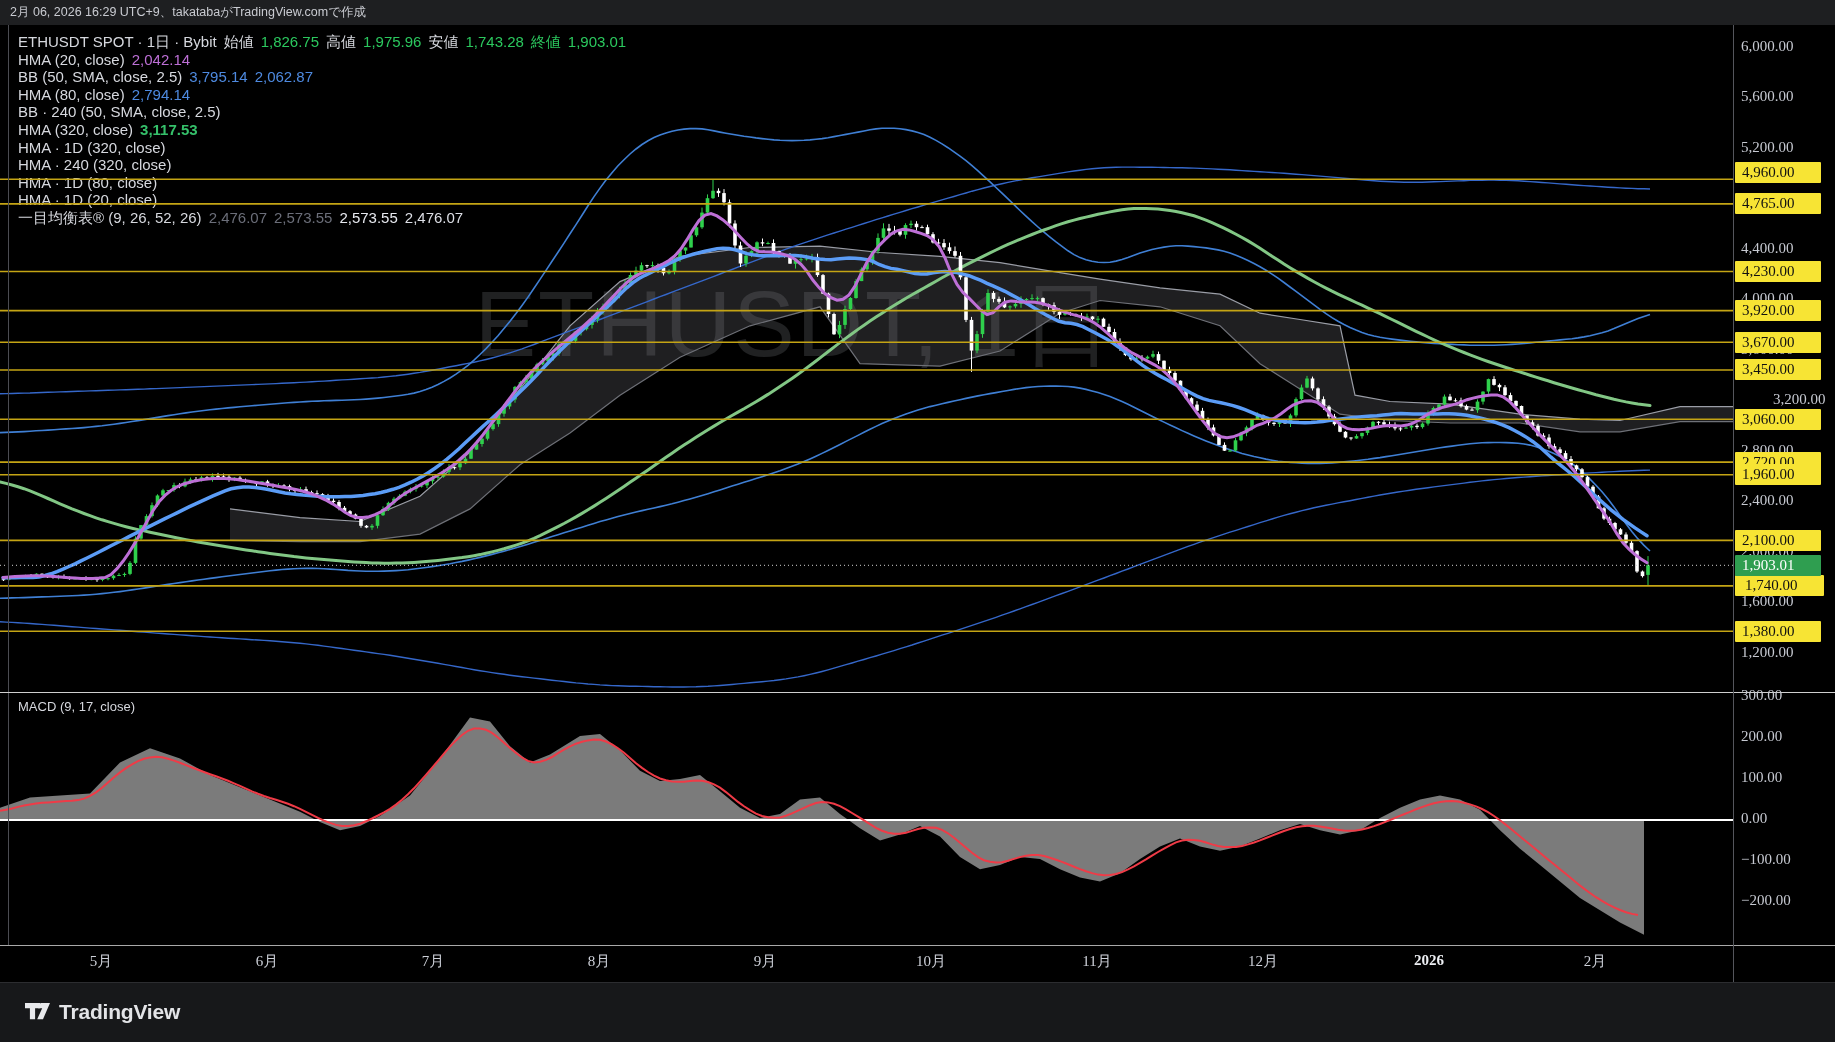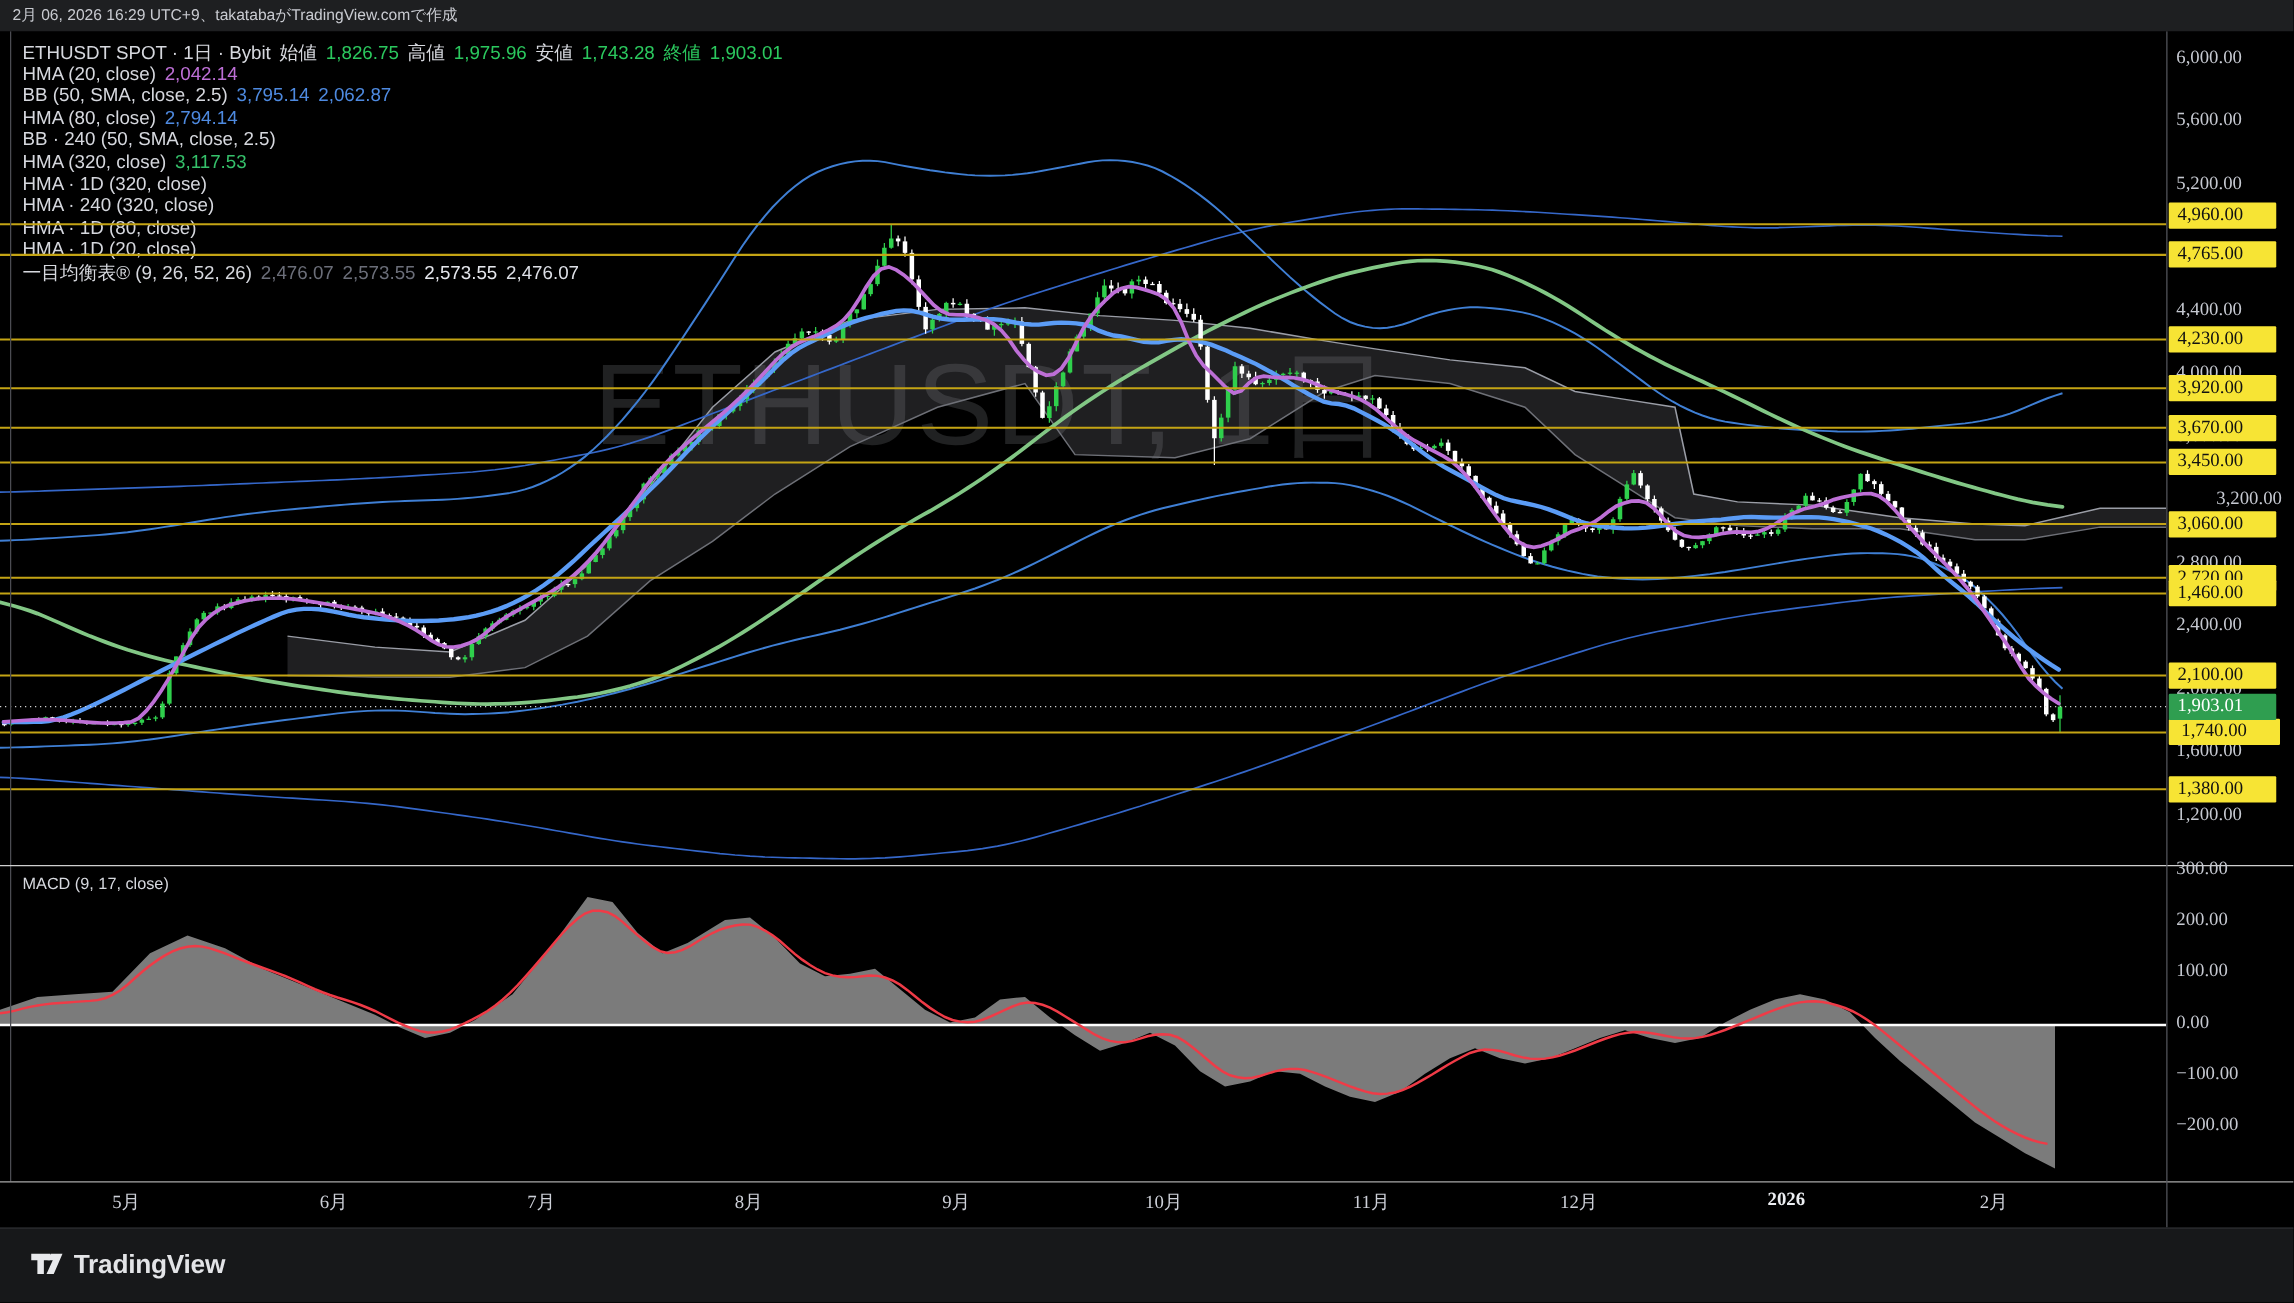--- a/index.html
+++ b/index.html
@@ -43,21 +43,21 @@
   <div class="watermark">
     <div class="l1">ETHUSDT, 1日</div>
   </div>
 
   <div class="legend" id="legend">
       <div class="lrow" style="top: 33px;"><b>ETHUSDT SPOT · 1日 · Bybit</b><span class="val" style="color: rgb(214, 216, 222);">始値</span><span class="val" style="color: rgb(43, 200, 94);">1,826.75</span><span class="val" style="color: rgb(214, 216, 222);">高値</span><span class="val" style="color: rgb(43, 200, 94);">1,975.96</span><span class="val" style="color: rgb(214, 216, 222);">安値</span><span class="val" style="color: rgb(43, 200, 94);">1,743.28</span><span class="val" style="color: rgb(43, 200, 94);">終値</span><span class="val" style="color: rgb(43, 200, 94);">1,903.01</span></div>
       <div class="lrow" style="top: 50.6px;"><b>HMA (20, close)</b><span class="val" style="color: rgb(189, 111, 214);">2,042.14</span></div>
       <div class="lrow" style="top: 68.2px;"><b>BB (50, SMA, close, 2.5)</b><span class="val" style="color: rgb(78, 138, 224);">3,795.14</span><span class="val" style="color: rgb(78, 138, 224);">2,062.87</span></div>
       <div class="lrow" style="top: 85.8px;"><b>HMA (80, close)</b><span class="val" style="color: rgb(78, 138, 224);">2,794.14</span></div>
       <div class="lrow" style="top: 103.4px;"><b>BB · 240 (50, SMA, close, 2.5)</b></div>
-      <div class="lrow" style="top: 121px;"><b>HMA (320, close)</b><span class="val" style="color: rgb(53, 192, 106);">3,117.53</span></div>
+      <div class="lrow" style="top: 121px;"><b>HMA (320, close)</b><span class="val" style="color: rgb(53, 192, 106); font-weight: bold;">3,117.53</span></div>
       <div class="lrow" style="top: 138.6px;"><b>HMA · 1D (320, close)</b></div>
       <div class="lrow" style="top: 156.2px;"><b>HMA · 240 (320, close)</b></div>
       <div class="lrow" style="top: 173.8px;"><b>HMA · 1D (80, close)</b></div>
       <div class="lrow" style="top: 191.4px;"><b>HMA · 1D (20, close)</b></div>
       <div class="lrow" style="top: 209px;"><b>一目均衡表® (9, 26, 52, 26)</b><span class="val" style="color: rgb(107, 110, 121);">2,476.07</span><span class="val" style="color: rgb(107, 110, 121);">2,573.55</span><span class="val" style="color: rgb(230, 232, 238);">2,573.55</span><span class="val" style="color: rgb(221, 223, 230);">2,476.07</span></div>
     </div>
   <div class="macdlabel">MACD (9, 17, close)</div>
 
   <svg class="chart" id="chartsvg" width="1835" height="1042">
       <defs>
@@ -724,21 +724,21 @@
       <div class="axlabel" style="top: 850.5px;">−100.00</div>
       <div class="axlabel" style="top: 891.5px;">−200.00</div>
       <div class="badge yellow" style="top: 162px;">4,960.00</div>
       <div class="badge yellow" style="top: 193.435px;">4,765.00</div>
       <div class="badge yellow" style="top: 260.986px;">4,230.00</div>
       <div class="badge yellow" style="top: 300.127px;">3,920.00</div>
       <div class="badge yellow" style="top: 331.693px;">3,670.00</div>
       <div class="badge yellow" style="top: 359.471px;">3,450.00</div>
       <div class="badge yellow" style="top: 408.713px;">3,060.00</div>
       <div class="badge yellow" style="top: 451.643px;">2,720.00</div>
-      <div class="badge yellow" style="top: 464.269px;">1,460.00</div>
+      <div class="badge yellow" style="top: 464.269px;">1,960.00</div>
       <div class="badge yellow" style="top: 529.926px;">2,100.00</div>
       <div class="badge yellow" style="top: 575.38px; padding-left: 10px;">1,740.00</div>
       <div class="badge yellow" style="top: 620.835px;">1,380.00</div>
       <div class="badge green" style="top: 554.798px;">1,903.01</div>
     </div>
   <div id="months">
       <div class="month" style="left: 101px;">5月</div>
       <div class="month" style="left: 267px;">6月</div>
       <div class="month" style="left: 433px;">7月</div>
       <div class="month" style="left: 599px;">8月</div>

